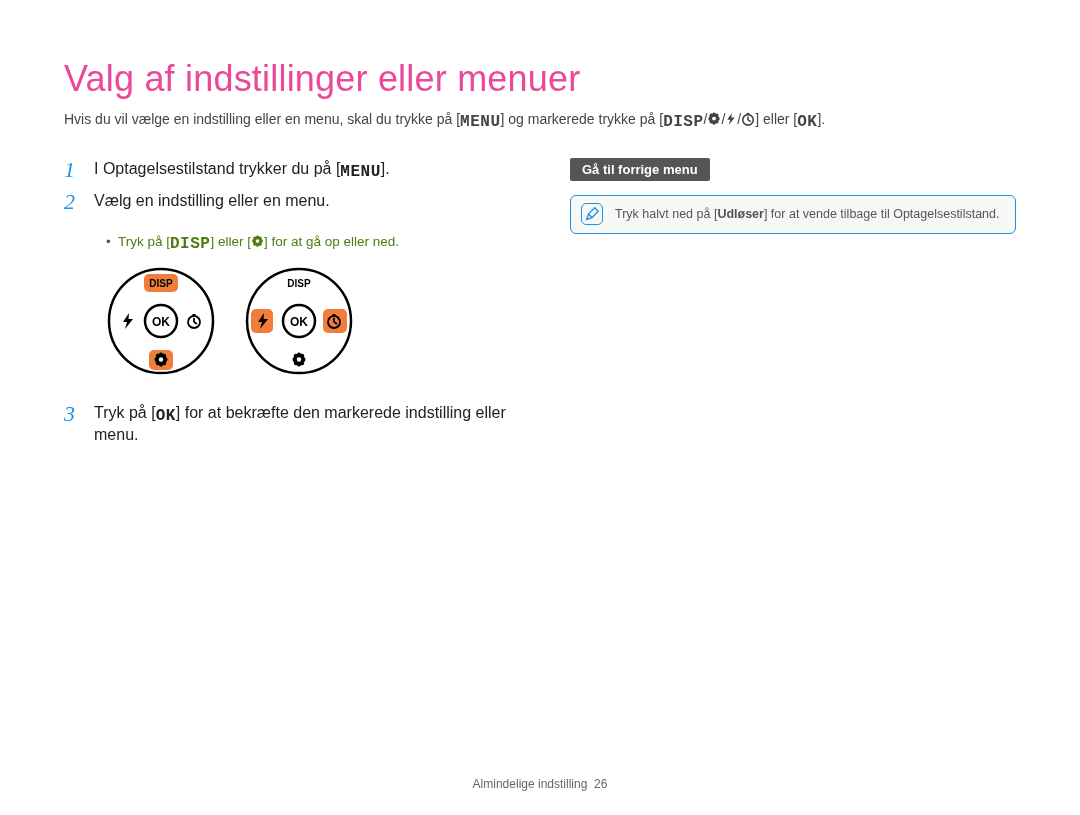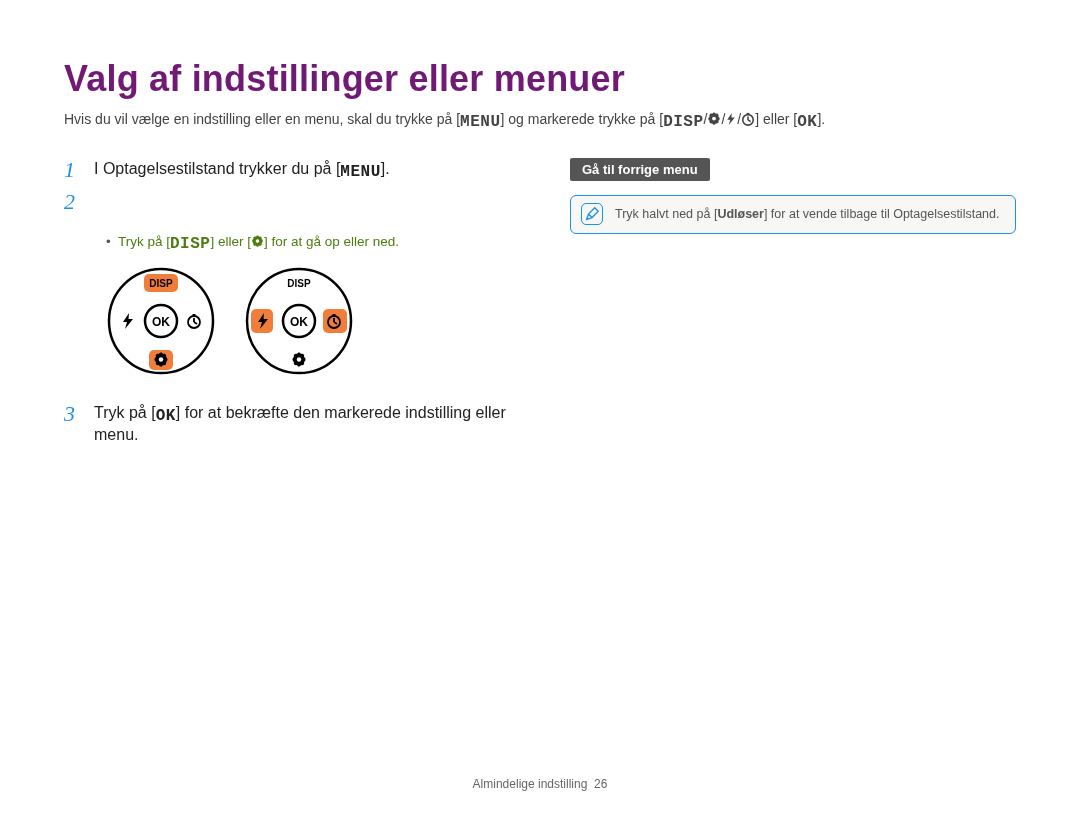--- a/index.html
+++ b/index.html
@@ -7,23 +7,23 @@
     margin: 0;
     width: 1080px;
     height: 815px;
     background: #fff;
     font-family: Arial, Helvetica, sans-serif;
     color: #000;
     padding: 58px 64px 30px 64px;
     position: relative;
   }
   .title {
-    color: #701a75;
+    color: #ec4899;
     font-size: 36px;
-    font-weight: 700;
+    font-weight: 400;
     margin: 0 0 10px 0;
     letter-spacing: 0.2px;
   }
   .intro {
     font-size: 14px;
     color: #444;
     margin-bottom: 28px;
     line-height: 1.4;
   }
   .columns {
@@ -174,20 +174,21 @@
 
     <div class="num-row">
       <div class="num">1</div>
       <div class="step-text">
         <span>I Optagelsestilstand trykker du på [</span><span class="glyph">MENU</span><span>].</span>
       </div>
     </div>
 
     <div class="num-row">
       <div class="num">2</div>
+      <div class="step-text">Vælg en indstilling eller en menu.</div>
     </div>
 
     <ul class="sub-bullets">
       <li>
         <span>Tryk på [</span><span class="glyph">DISP</span><span>] eller [</span><svg width="13" height="13" viewBox="0 0 16 16" style="vertical-align:-2px">
             <use href="#flower-icon"></use>
           </svg><span>] for at gå op eller ned.</span>
       </li>
     </ul>
 

